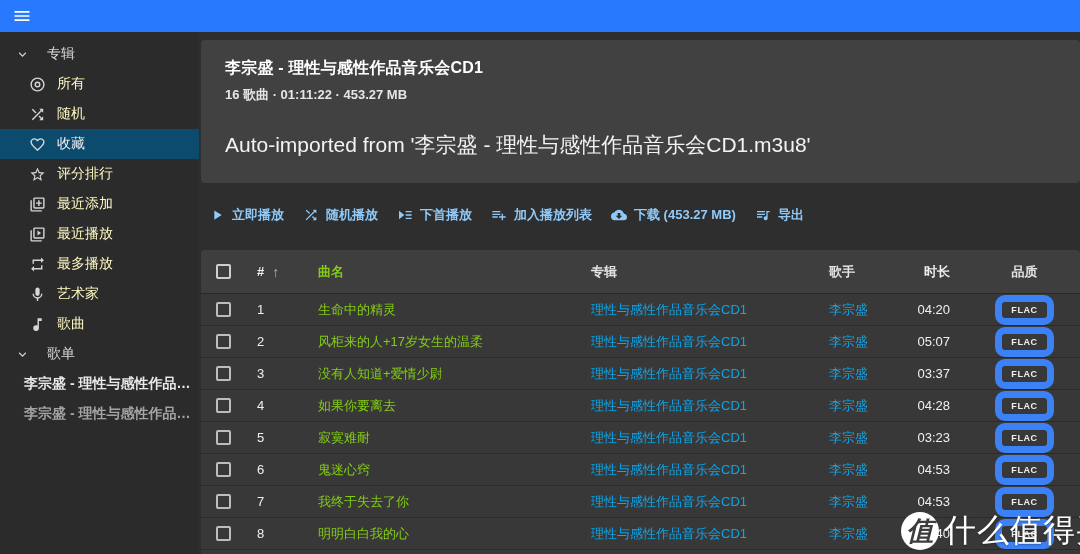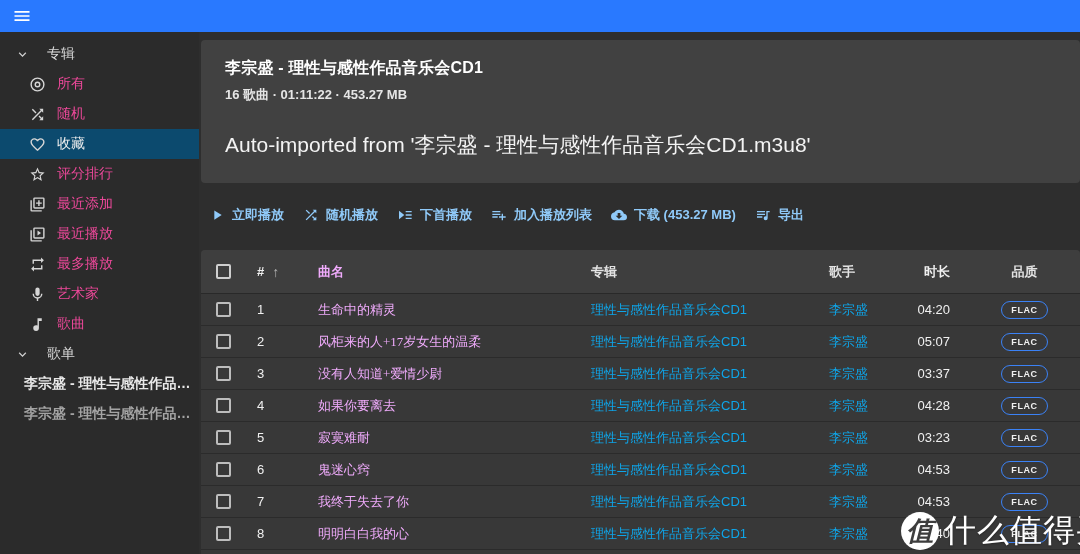--- a/index.html
+++ b/index.html
@@ -27,21 +27,21 @@
 
   
   .sb-group {
     height:30px; display:flex; align-items:center; gap:17px; padding-left:15px;
     color:#dadada; font-size:14px; cursor:pointer;
   }
   .sb-group .sb-icon { display:flex; color:#cfcfcf; }
   .sb-group .sb-icon svg { width:15px; height:15px; }
   .sb-item {
     height:30px; display:flex; align-items:center; gap:11px; padding-left:29px;
-    color:#ec4899; font-size:14px; cursor:pointer;
+    color:#fef9c3; font-size:14px; cursor:pointer;
   }
   .sb-item.active { background:#0c4a6e; color:#efefef; }
   .sb-icon { display:flex; }
   .sb-item .sb-icon { width:17px; height:17px; color:#d6d6d6; }
   .sb-item .sb-icon svg { width:17px; height:17px; }
   .sb-playlist {
     height:30px; display:flex; align-items:center; padding-left:24px;
     color:#e8e8e8; font-size:14px; font-weight:700; cursor:pointer;
     max-width:190px; white-space:nowrap; overflow:hidden;
   }
@@ -78,29 +78,29 @@
     font-weight:700; color:#e3e3e3; border-bottom:1px solid #292929;
   }
   .c-check { display:flex; justify-content:center; }
   .checkbox {
     width:15px; height:15px; border:2px solid #bdbdbd; border-radius:2px; cursor:pointer;
   }
   .thead .checkbox { border-color:#cfcfcf; }
   .c-num { padding-left:12px; color:#f0f0f0; }
   .thead .c-num { display:flex; align-items:center; gap:8px; }
   .sort-arrow { color:#b5b5b5; font-size:14px; font-weight:400; }
-  .c-title { padding-left:16px; color:#f0abfc; white-space:nowrap; overflow:hidden;font-family:Liberation Serif, serif; }
+  .c-title { padding-left:16px; color:#84cc16; white-space:nowrap; overflow:hidden; }
   .c-album { padding-left:10px; white-space:nowrap; overflow:hidden; }
   .c-artist { padding-left:8px; white-space:nowrap; overflow:hidden; }
   .link { color:#0ea5e9; cursor:pointer; }
   .thead .c-album, .thead .c-artist { color:#e3e3e3; }
   .c-dur { text-align:right; padding-right:19px; color:#f0f0f0; }
   .c-qual { display:flex; justify-content:center; }
   .badge {
-    border:1px solid #3b82f6; border-radius:10px; padding:3px 9px;
+    border:7px solid #3b82f6; border-radius:10px; padding:3px 9px;
     font-size:9px; font-weight:700; letter-spacing:.6px; color:#f0f0f0;
   }
   .table-more { height:6px; background:#383838; }
 
   
   .watermark {
     position:absolute; left:901px; top:509px; display:flex; align-items:center; gap:5px;
     z-index:20; pointer-events:none;
   }
   .wm-circle {

